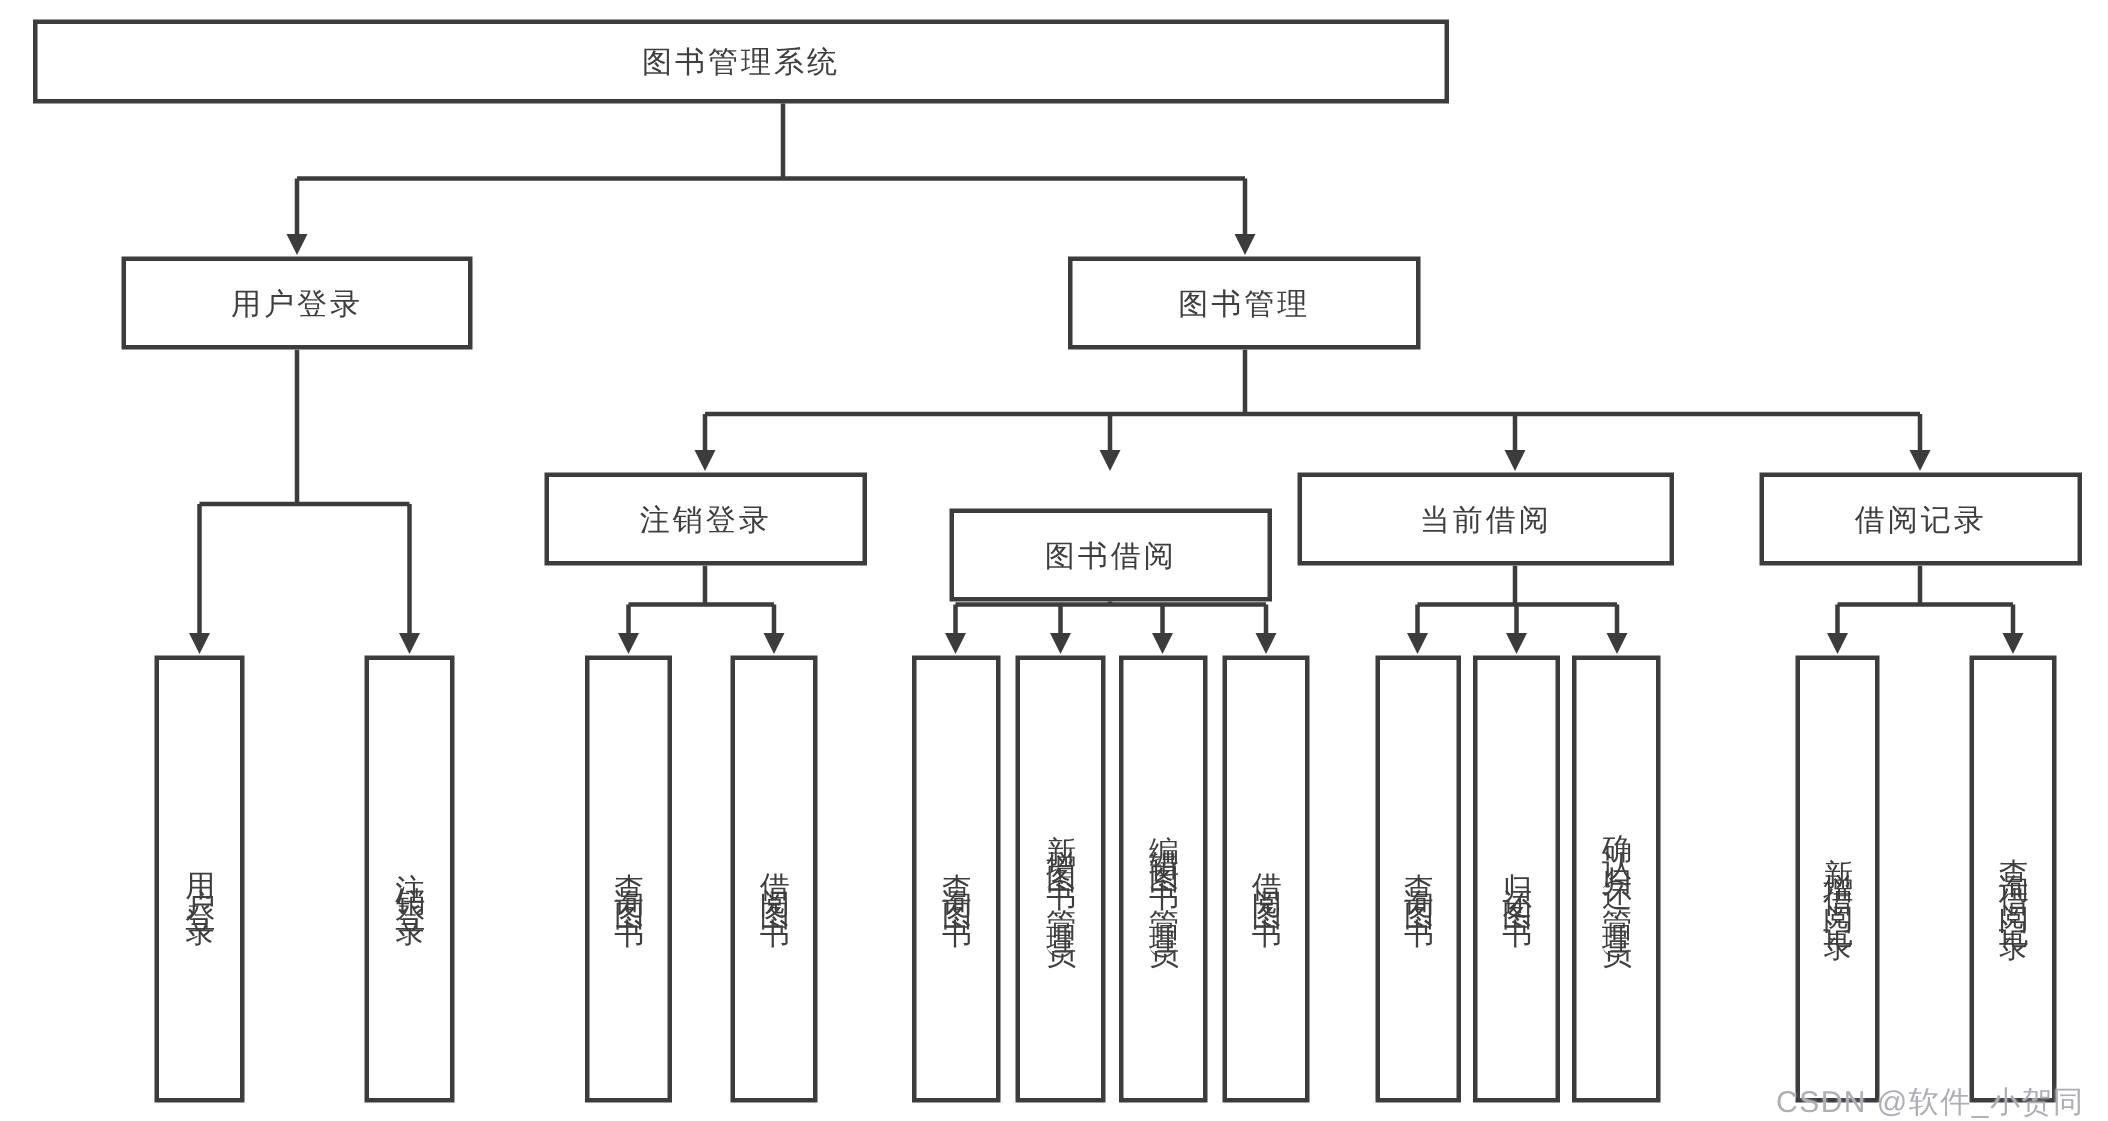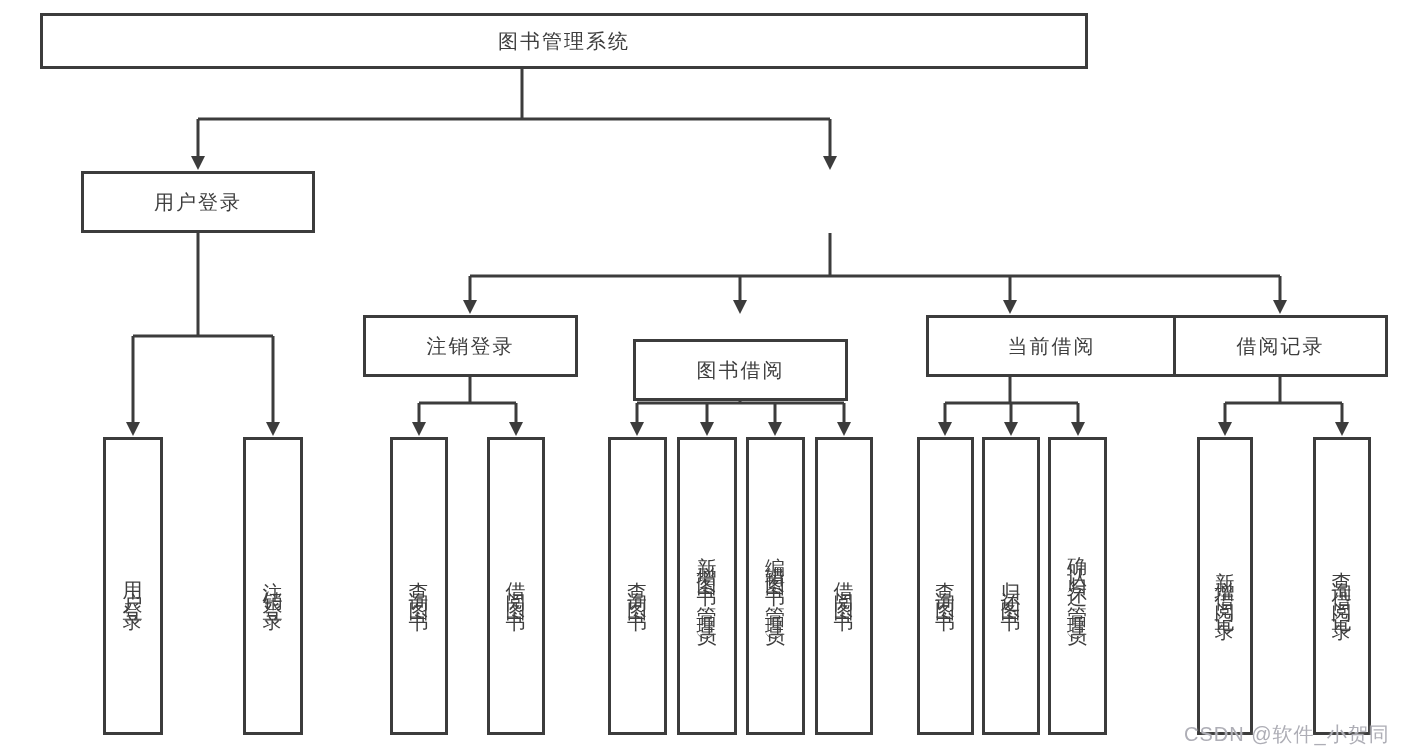--- a/index.html
+++ b/index.html
@@ -31,26 +31,26 @@
   .vtext {
     writing-mode: vertical-rl;
     text-orientation: mixed;
     font-size: 20px;
     letter-spacing: 10px;
     line-height: 1.2;
     white-space: nowrap;
   }
   .lbl { display: inline-block; }
   
-  .n-root   { left: 40px;   top: 13px;  width: 1048px; height: 56px; }
+  .n-root   { left: 22px;   top: 13px;  width: 944px; height: 56px; }
   .n-login  { left: 81px;   top: 171px; width: 234px;  height: 62px; }
   .n-mgmt   { left: 712px;  top: 171px; width: 235px;  height: 62px; }
   .n-rec    { left: 363px;  top: 315px; width: 215px;  height: 62px; }
   .n-bor    { left: 633px;  top: 315px; width: 215px;  height: 62px; margin-top: 24px; }
-  .n-cur    { left: 926px;  top: 315px; width: 251px;  height: 62px; }
+  .n-cur    { left: 865px;  top: 315px; width: 251px;  height: 62px; }
   .n-recd   { left: 1173px; top: 315px; width: 215px;  height: 62px; }
   .l-1a { left: 103px;  width: 60px; }
   .l-1b { left: 243px;  width: 60px; }
   .l-2a { left: 390px;  width: 58px; }
   .l-2b { left: 487px;  width: 58px; }
   .l-3a { left: 608px;  width: 59px; }
   .l-3b { left: 677px;  width: 60px; }
   .l-3c { left: 746px;  width: 59px; }
   .l-3d { left: 815px;  width: 58px; }
   .l-4a { left: 917px;  width: 57px; }
@@ -114,20 +114,23 @@
     </g>
   </svg>
 
   <div class="box hbox n-root">
     <span class="lbl">图书管理系统</span>
   </div>
 
   <div class="box hbox n-login">
     <span class="lbl">用户登录</span>
   </div>
+  <div class="box hbox n-mgmt">
+    <span class="lbl">图书管理</span>
+  </div>
 
   <div class="box hbox n-rec">
     <span class="lbl">注销登录</span>
   </div>
   <div class="box hbox n-bor">
     <span class="lbl">图书借阅</span>
   </div>
   <div class="box hbox n-cur">
     <span class="lbl">当前借阅</span>
   </div>

